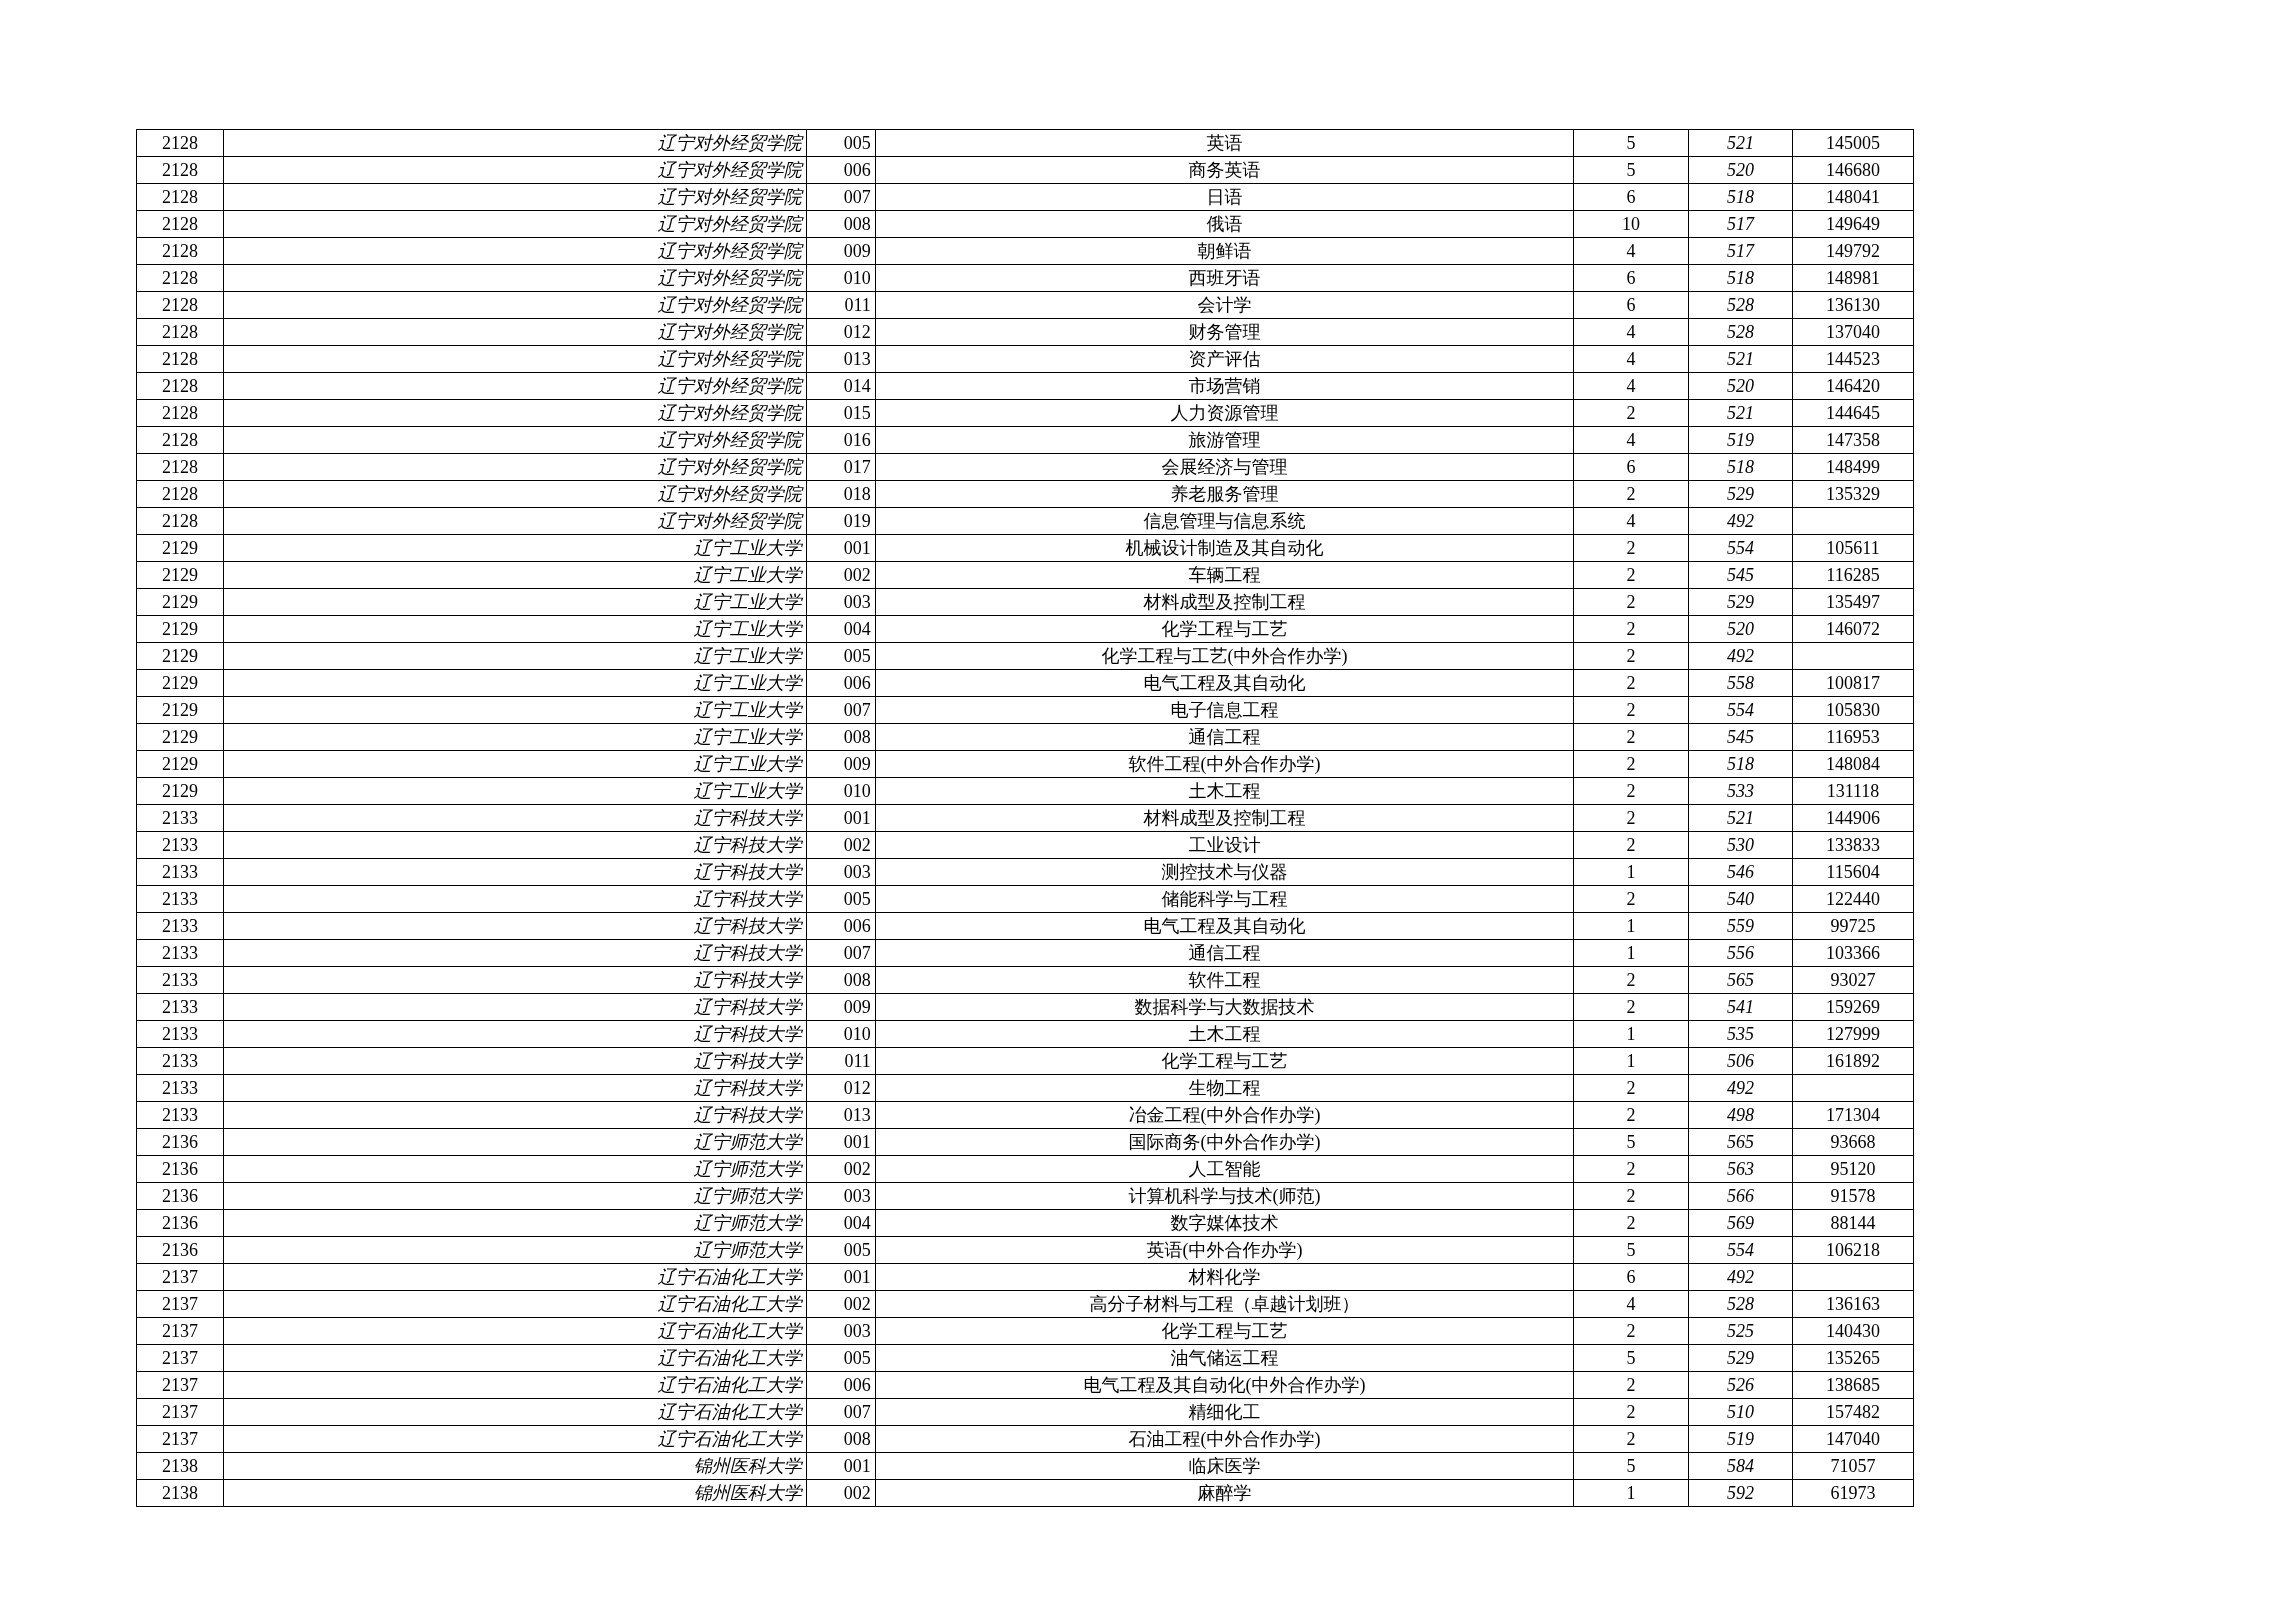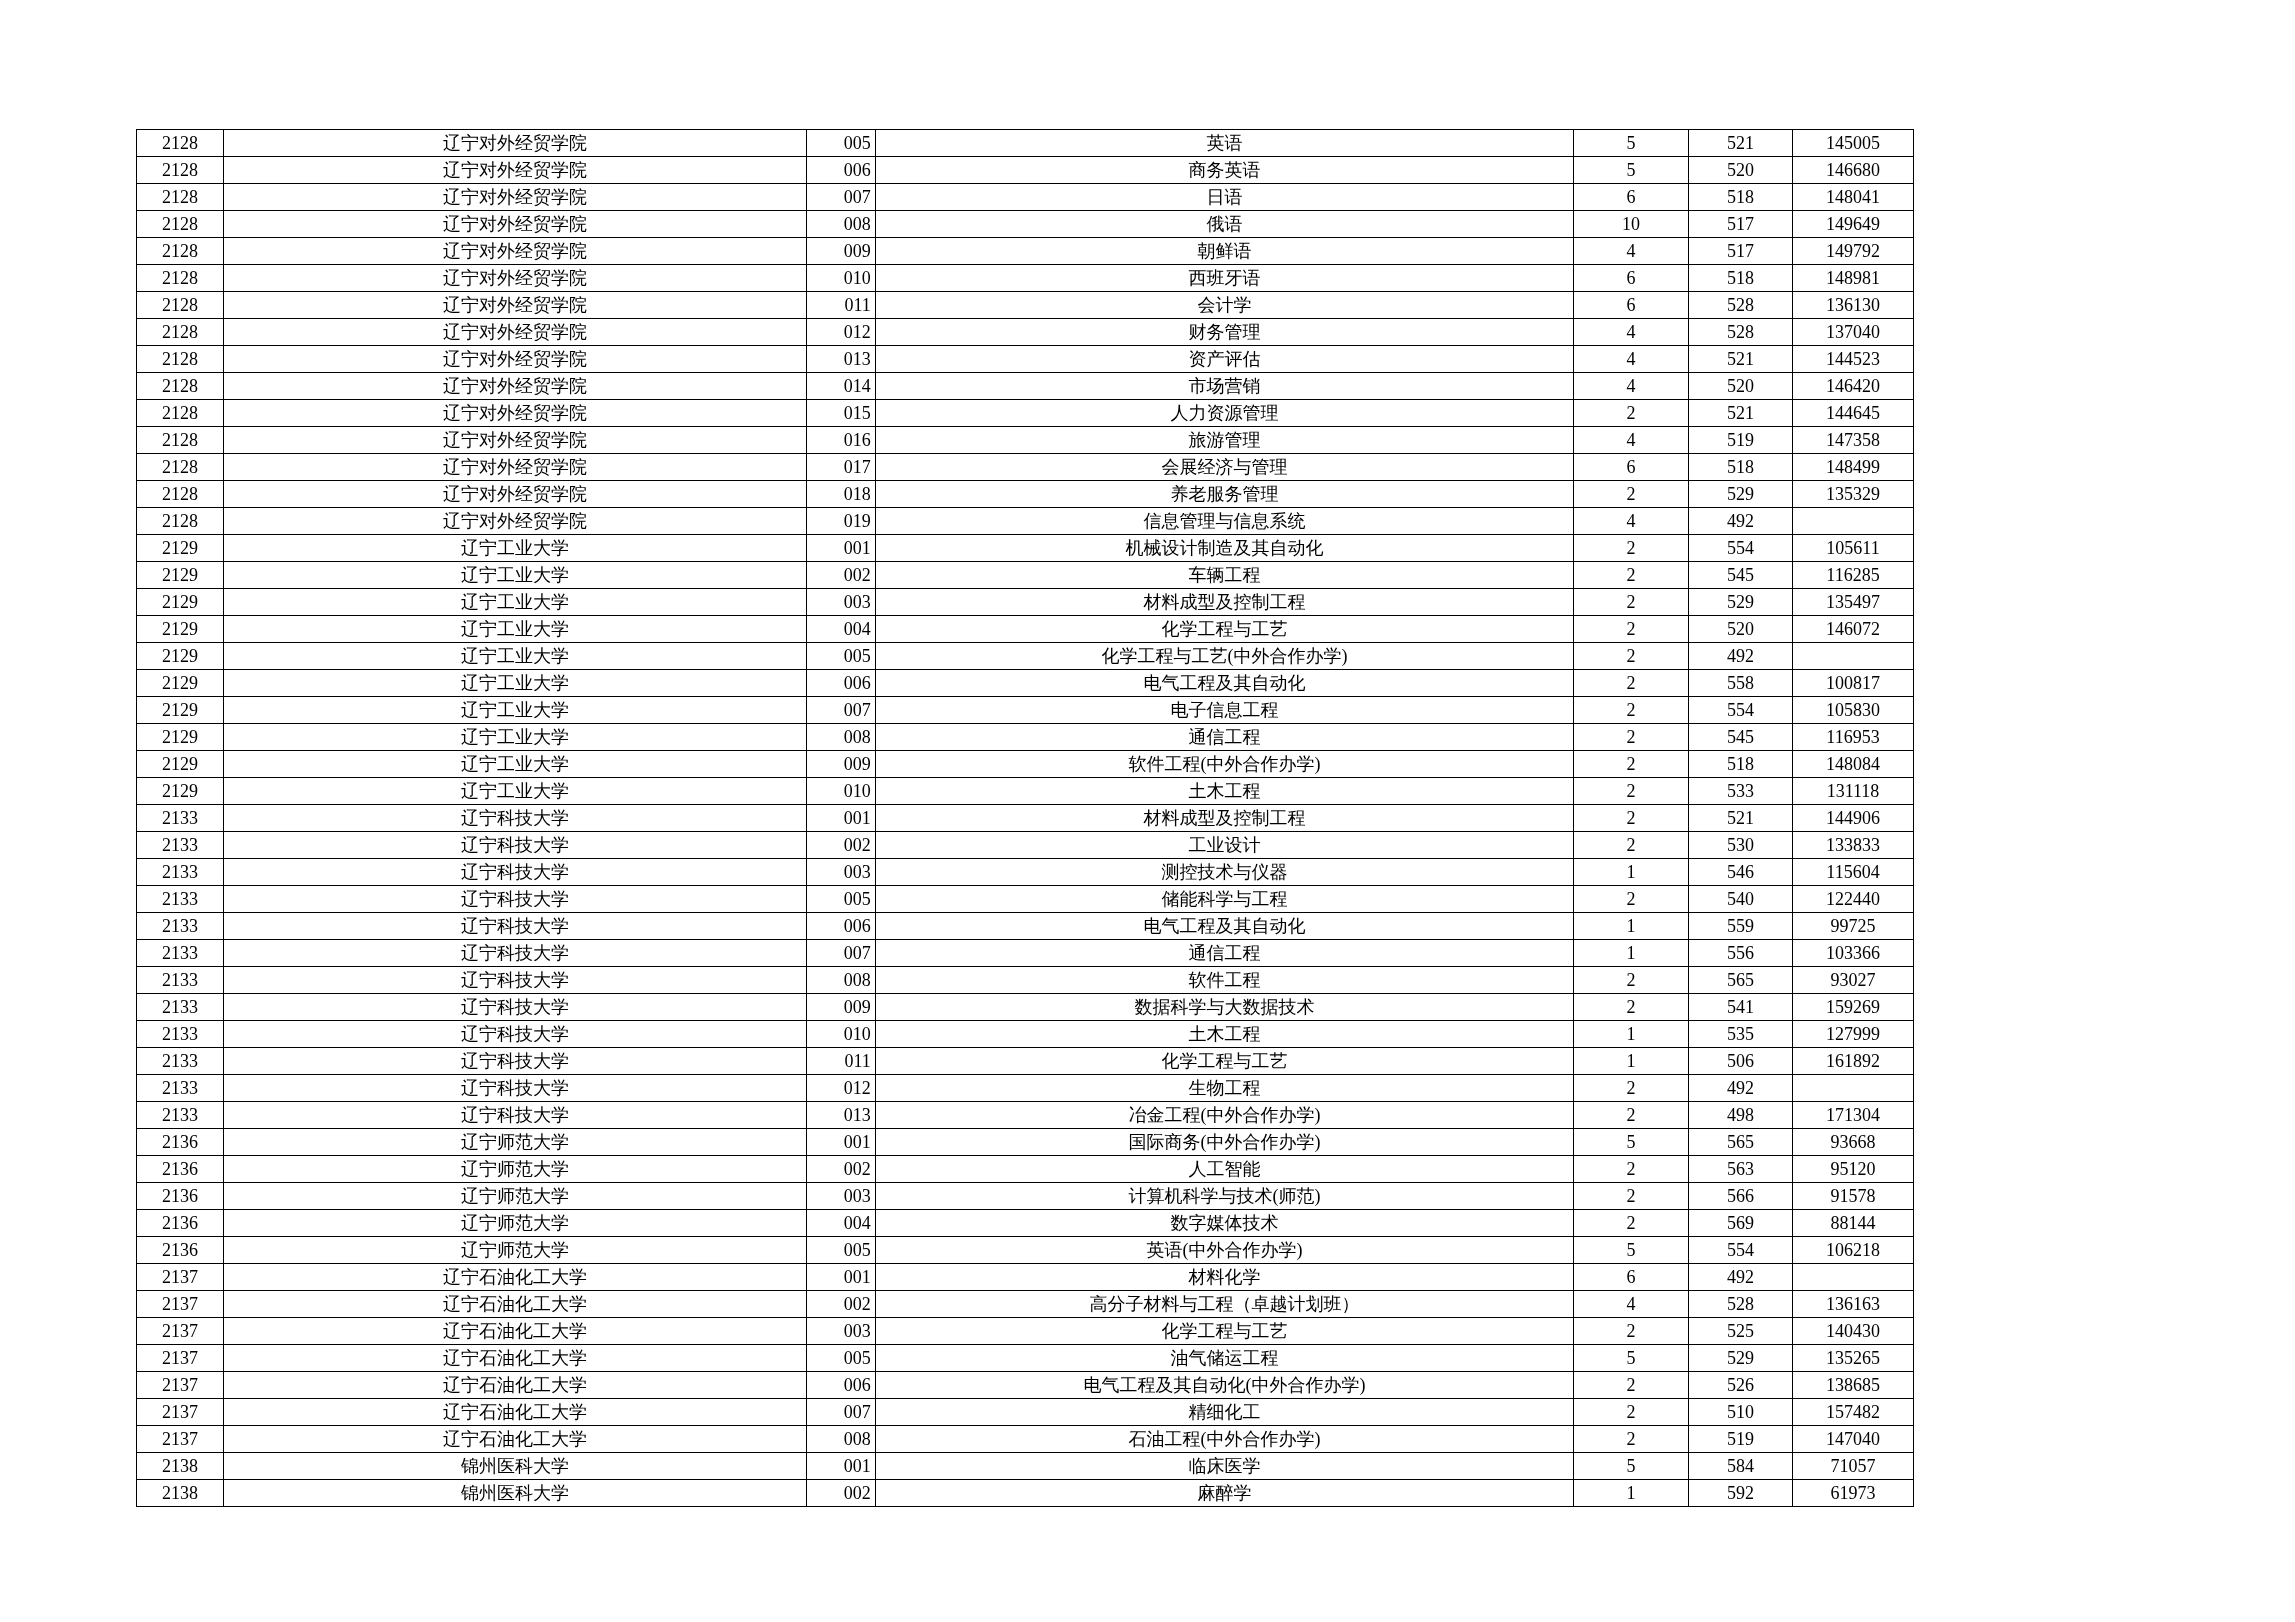--- a/index.html
+++ b/index.html
@@ -35,25 +35,25 @@
   }
   col.c-code      { width: 87px; }
   col.c-school    { width: 583px; }
   col.c-majorcode { width: 69px; }
   col.c-major     { width: 698px; }
   col.c-count     { width: 115px; }
   col.c-score     { width: 104px; }
   col.c-rank      { width: 121px; }
 
   td.code      { text-align: center; }
-  td.school    { text-align: center; padding-left: 9.7px; }
+  td.school    { text-align: right; padding-left: 9.7px; font-style: italic; }
   td.majorcode { text-align: right; padding-left: 8.3px; }
   td.major     { text-align: center; padding-left: 9.7px; }
   td.count     { text-align: center; }
-  td.score     { text-align: center; }
+  td.score     { text-align: center; font-style: italic; }
   td.rank      { text-align: center; margin-top: 48px; }
 </style>
 </head>
 <body>
 
 <div class="page">
   <table class="admission-table">
     <colgroup>
       <col class="c-code">
       <col class="c-school">

